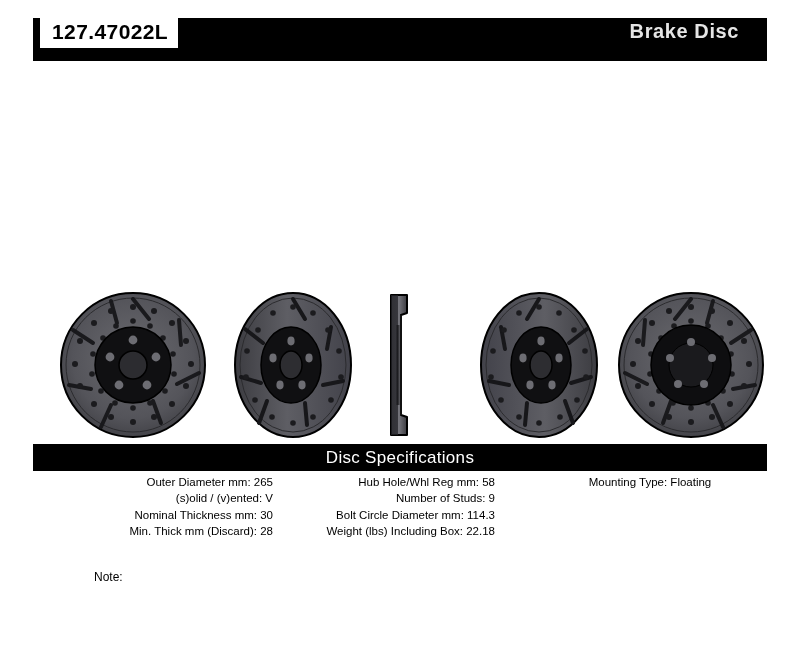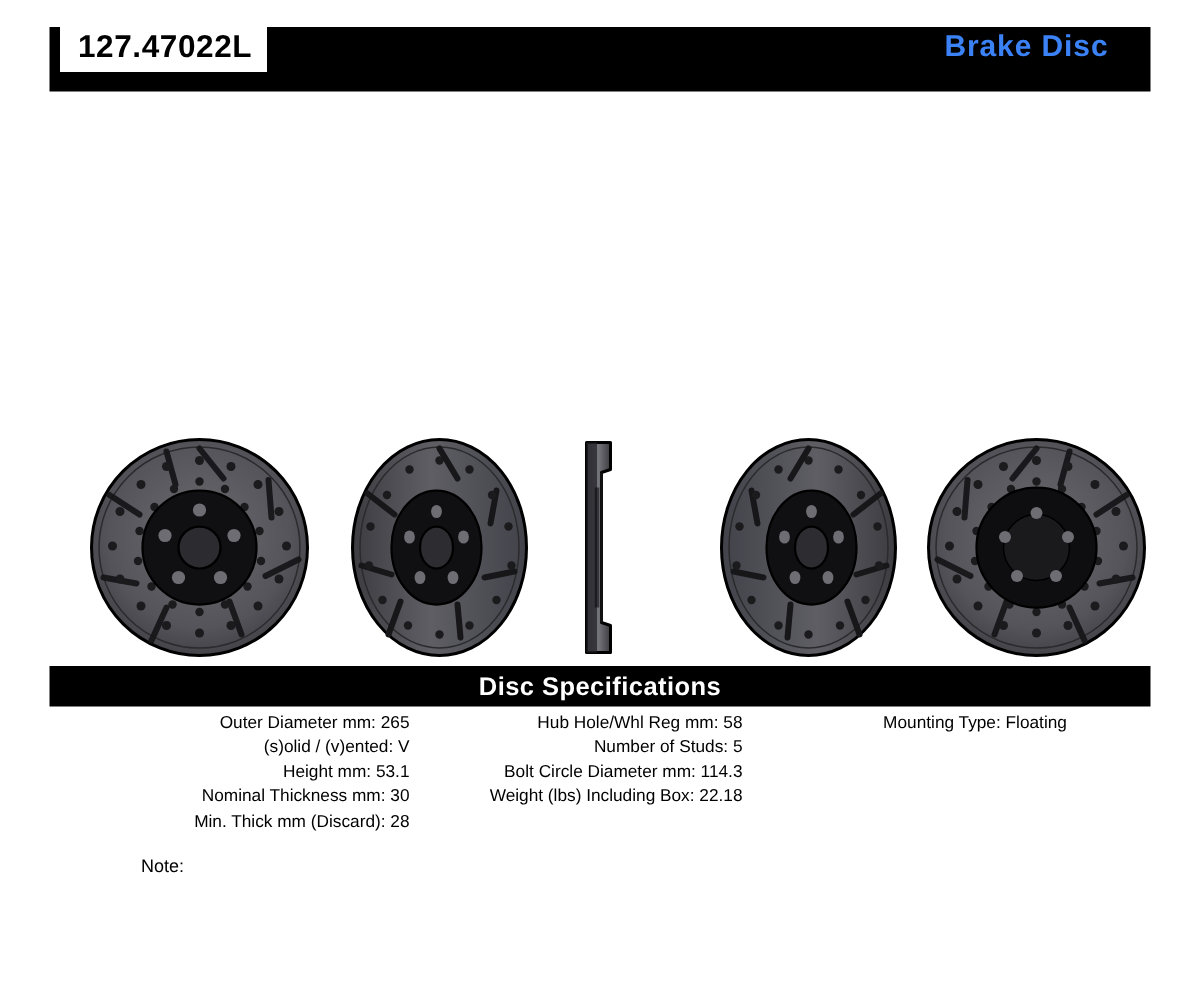--- a/index.html
+++ b/index.html
@@ -40,21 +40,21 @@
     color: #000000;
     font-size: 21px;
     font-weight: bold;
     letter-spacing: 0.4px;
     padding: 5px 10px 5px 12px;
     margin-left: 7px;
     line-height: 1.1;
     white-space: nowrap;
   }
   .header-title {
-    color: #3b82f6;
+    color: #e5e5e5;
     font-size: 20px;
     font-weight: bold;
     letter-spacing: 0.6px;
     padding-right: 14px;
     white-space: nowrap;
   }
 
   
   .rotors {
     position: absolute;
@@ -72,21 +72,21 @@
   
   .spec-title-bar {
     position: absolute;
     left: 33px;
     top: 444px;
     width: 734px;
     height: 27px;
     background: #000000;
     color: #ffffff;
     font-size: 17px;
-    font-weight: bold;
+    font-weight: normal;
     text-align: center;
     line-height: 27px;
     letter-spacing: 0.3px;
   }
   .spec-columns {
     position: absolute;
     left: 33px;
     top: 474px;
     width: 734px;
     height: 110px;
@@ -382,28 +382,27 @@
       </svg>
     </div>
   </div>
 
   <div class="spec-title-bar">Disc Specifications</div>
 
   <div class="spec-columns">
     <div class="col col-left">
       <div class="spec-line">Outer Diameter mm: 265</div>
       <div class="spec-line">(s)olid / (v)ented: V</div>
-      <div class="spec-line">Height mm: 53.1</div>
       <div class="spec-line">Nominal Thickness mm: 30</div>
       <div class="spec-line">Min. Thick mm (Discard): 28</div>
     </div>
 
     <div class="col col-mid">
       <div class="spec-line">Hub Hole/Whl Reg mm: 58</div>
-      <div class="spec-line">Number of Studs: 5</div>
+      <div class="spec-line">Number of Studs: 9</div>
       <div class="spec-line">Bolt Circle Diameter mm: 114.3</div>
       <div class="spec-line">Weight (lbs) Including Box: 22.18</div>
     </div>
 
     <div class="col col-right">
       <div class="spec-line">Mounting Type: Floating</div>
     </div>
   </div>
 
   <div class="note">Note:</div>

